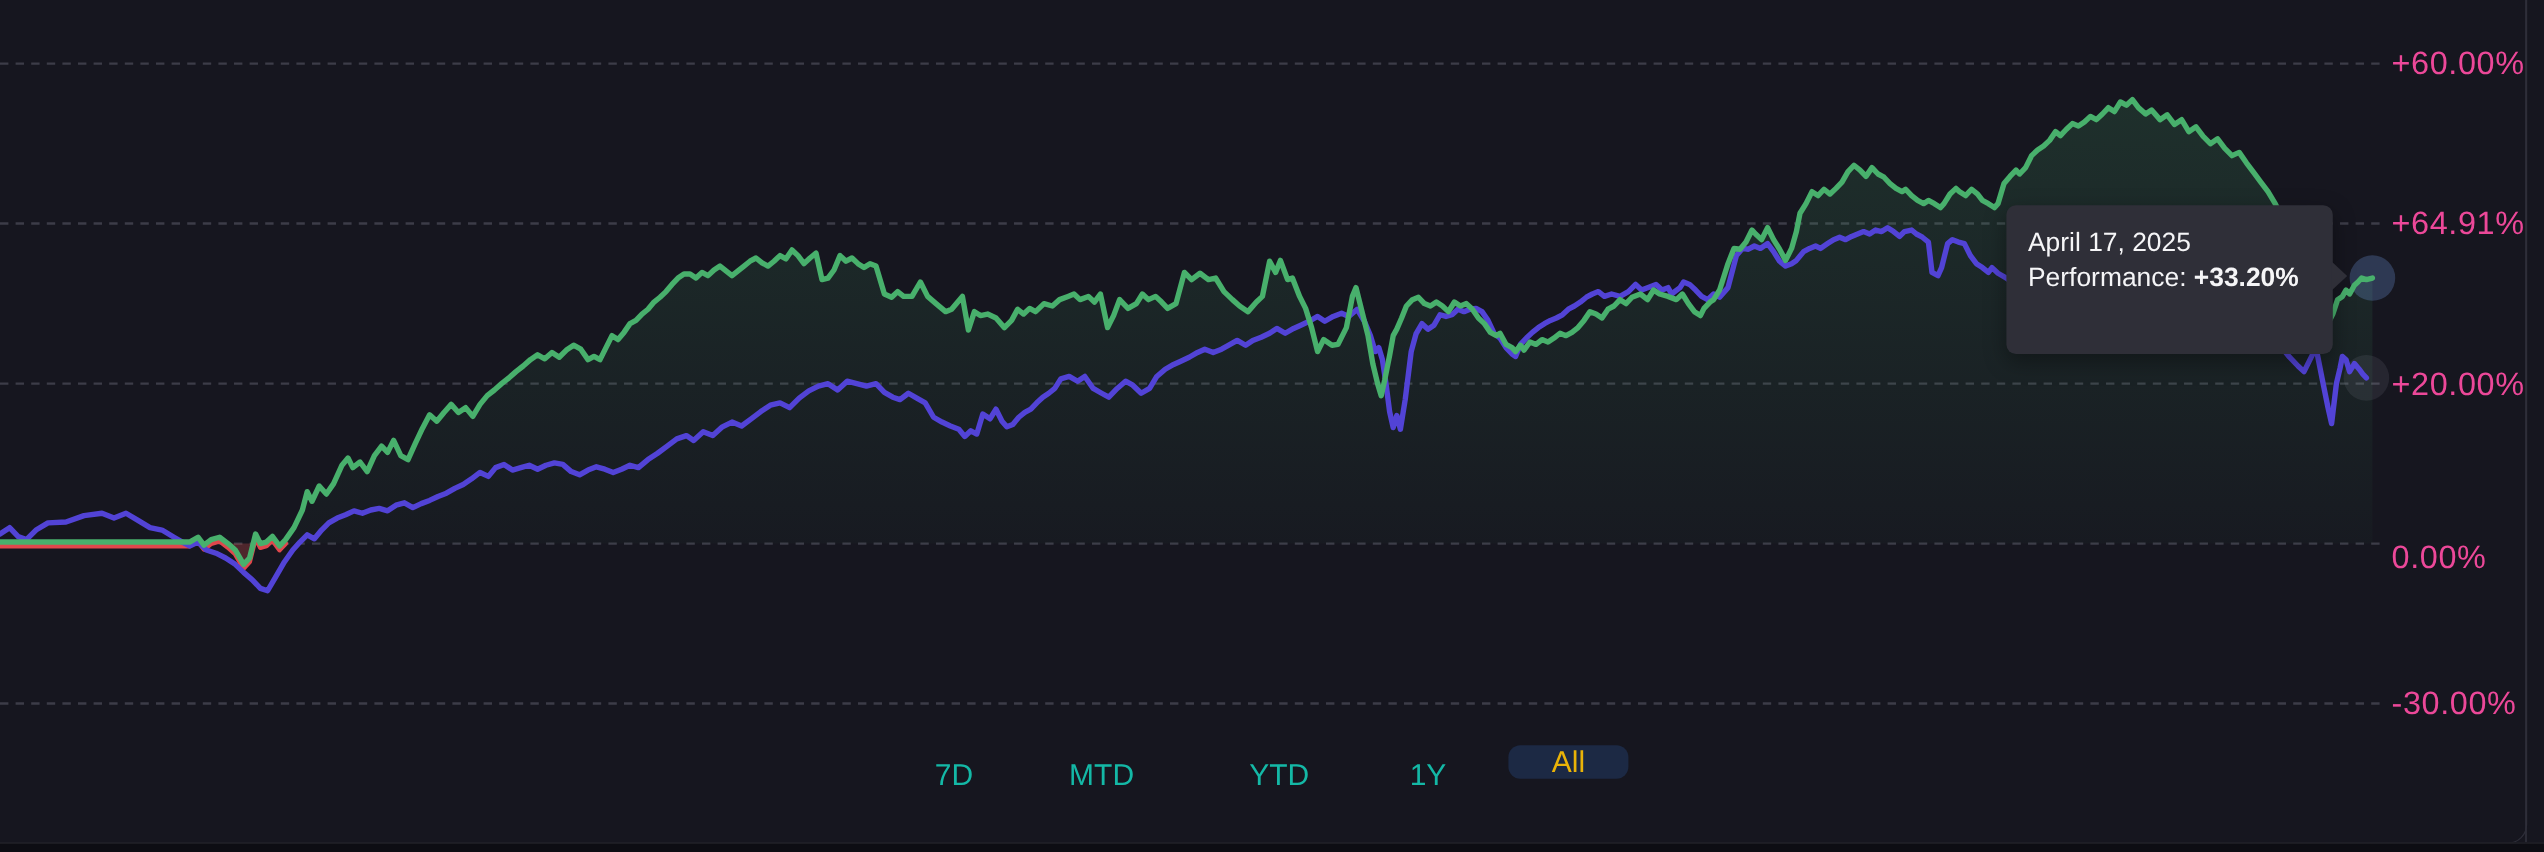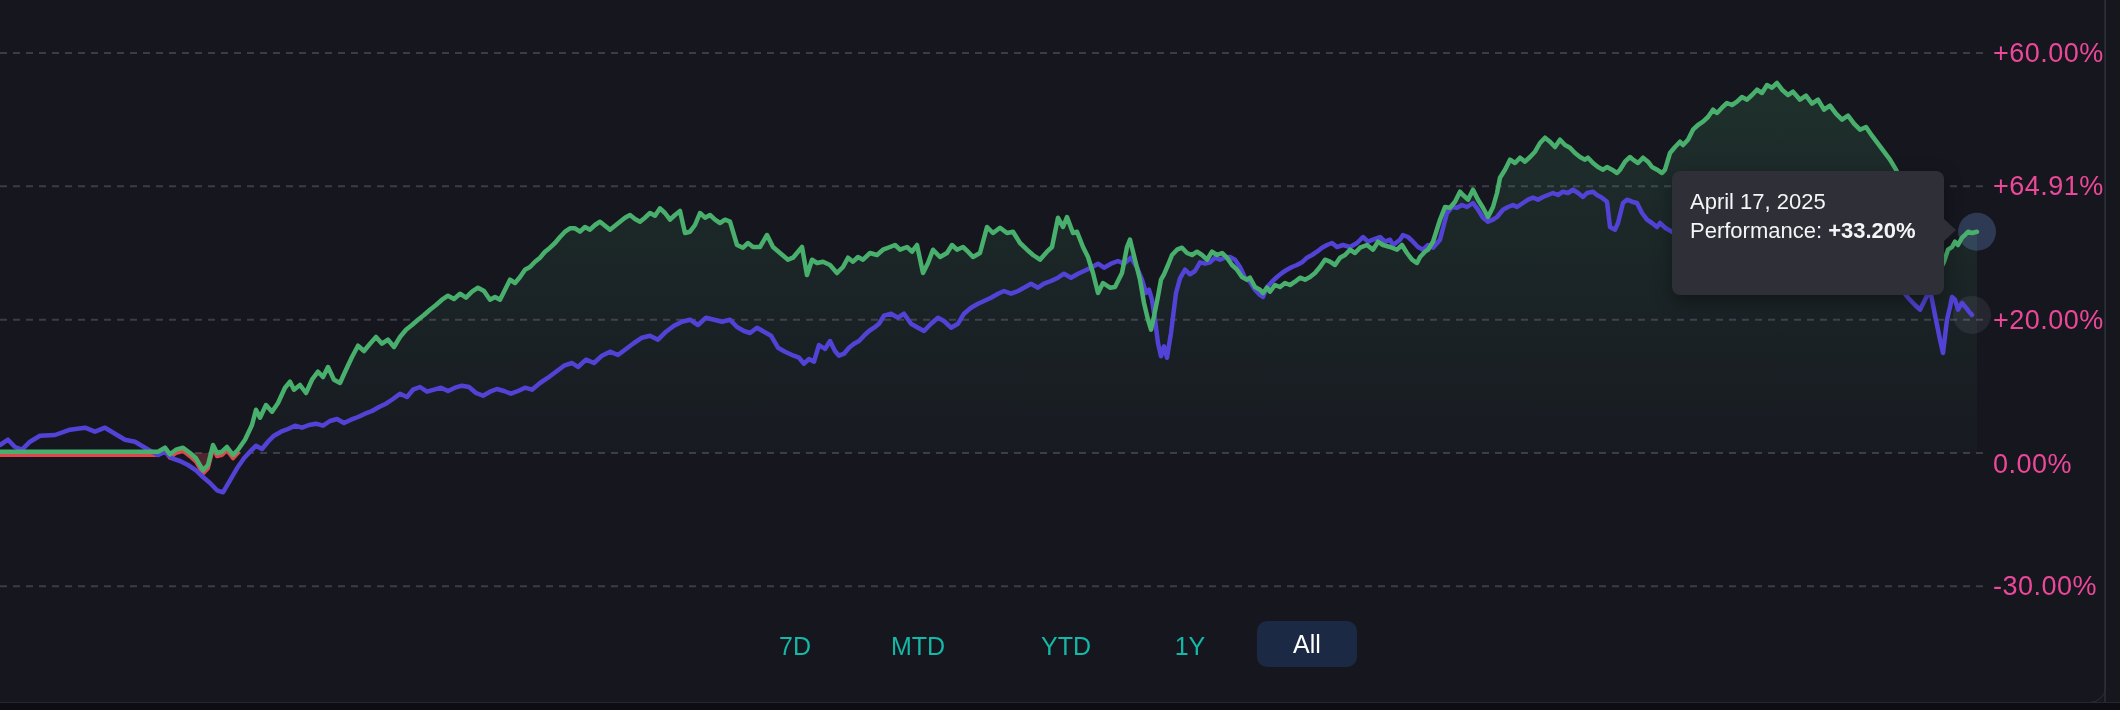--- a/index.html
+++ b/index.html
@@ -28,21 +28,21 @@
     position:absolute;right:-12px;top:47px;width:0;height:0;
     border-top:12px solid transparent;border-bottom:12px solid transparent;
     border-left:13px solid #2f2f38;
   }
   .tr-btn{
     position:absolute;top:632px;transform:translateX(-50%);
     color:#14b8a6;font-size:25px;line-height:28px;z-index:6;cursor:pointer;
     white-space:nowrap;
   }
   .tr-btn.active{
-    top:621px;width:100px;height:46px;background:#1c2944;color:#ffffff;
+    top:621px;width:100px;height:28px;background:#1c2944;color:#eab308;
     border-radius:10px;display:flex;align-items:center;justify-content:center;
   }
   #bottom-strip{
     position:absolute;left:0;top:702px;width:2120px;height:8px;
     background:#0d0d13;border-top:1px solid #26262e;z-index:7;
   }
 </style>
 </head>
 <body>
 

